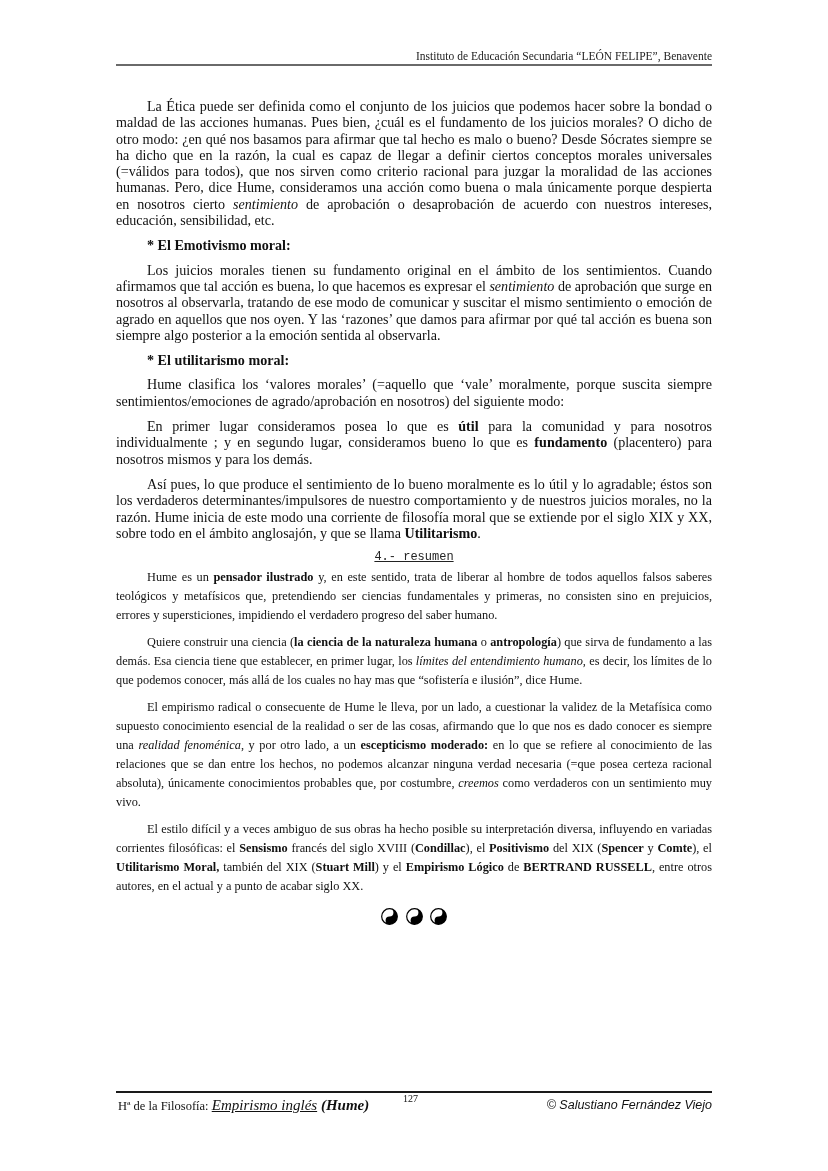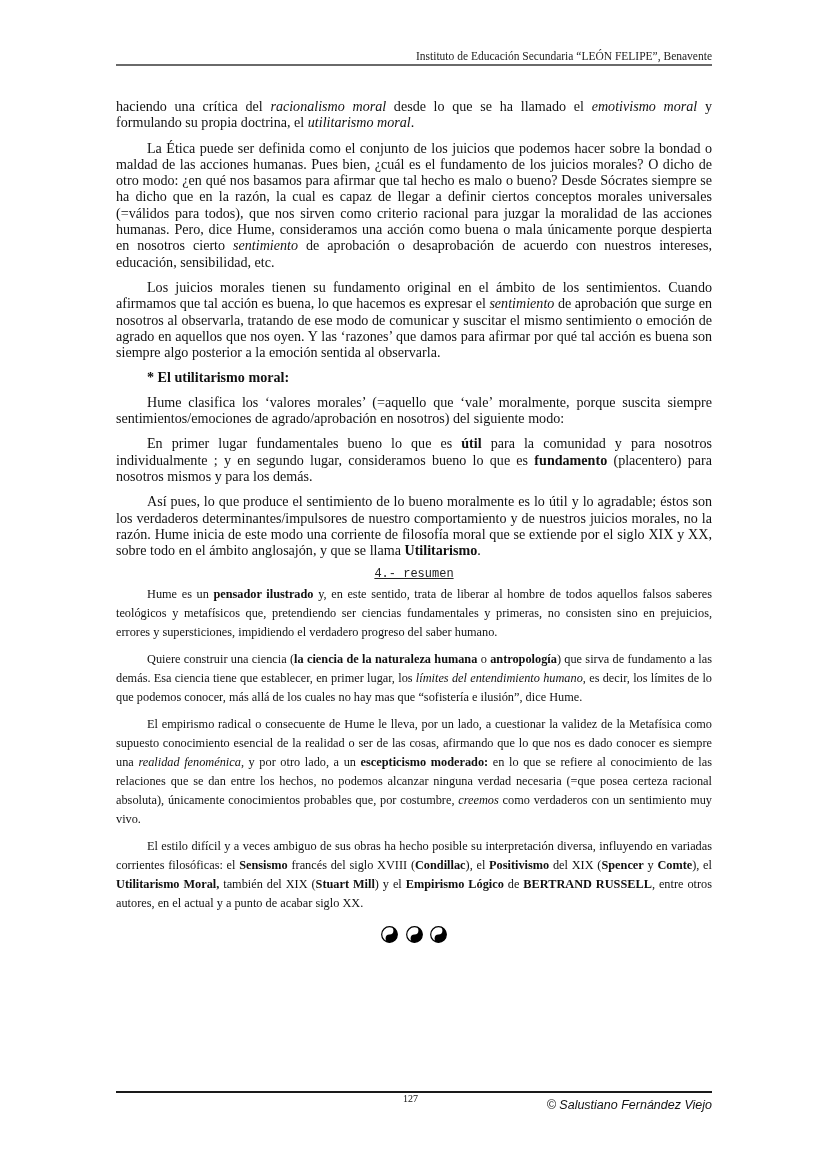--- a/index.html
+++ b/index.html
@@ -33,29 +33,29 @@
 </head>
 <body>
 
 <div class="page">
 
   <div class="header-text">Instituto de Educación Secundaria “LEÓN FELIPE”, Benavente</div>
   <div class="header-rule"></div>
 
   <div class="body">
 
-    <p class="p"><span>haciendo una crítica del </span><i>racionalismo moral</i><span> desde lo que se ha llamado el </span><i>emotivismo moral</i><span> y formulando su propia doctrina, el </span><i>utilitarismo moral</i><span>.</span></p>
 
     <p class="p ind"><span>La Ética puede ser definida como el conjunto de los juicios que podemos hacer sobre la bondad o maldad de las acciones humanas. Pues bien, ¿cuál es el fundamento de los juicios morales? O dicho de otro modo: ¿en qué nos basamos para afirmar que tal hecho es malo o bueno? Desde Sócrates siempre se ha dicho que en la razón, la cual es capaz de llegar a definir ciertos conceptos morales universales (=válidos para todos), que nos sirven como criterio racional para juzgar la moralidad de las acciones humanas. Pero, dice Hume, consideramos una acción como buena o mala únicamente porque despierta en nosotros cierto </span><i>sentimiento</i><span> de aprobación o desaprobación de acuerdo con nuestros intereses, educación, sensibilidad, etc.</span></p>
 
+    <div class="h">* El Emotivismo moral:</div>
     <p class="p ind"><span>Los juicios morales tienen su fundamento original en el ámbito de los sentimientos. Cuando afirmamos que tal acción es buena, lo que hacemos es expresar el </span><i>sentimiento</i><span> de aprobación que surge en nosotros al observarla, tratando de ese modo de comunicar y suscitar el mismo sentimiento o emoción de agrado en aquellos que nos oyen. Y las ‘razones’ que damos para afirmar por qué tal acción es buena son siempre algo posterior a la emoción sentida al observarla.</span></p>
 
     <div class="h">* El utilitarismo moral:</div>
     <p class="p ind">Hume clasifica los ‘valores morales’ (=aquello que ‘vale’ moralmente, porque suscita siempre sentimientos/emociones de agrado/aprobación en nosotros) del siguiente modo:</p>
-    <p class="p ind"><span>En primer lugar fundamentales bueno lo que es </span><b>útil</b><span> para la comunidad y para nosotros individualmente ; y en segundo lugar, consideramos bueno lo que es </span><b>fundamento</b><span> (placentero) para nosotros mismos y para los demás.</span></p>
+    <p class="p ind"><span>En primer lugar consideramos posea lo que es </span><b>útil</b><span> para la comunidad y para nosotros individualmente ; y en segundo lugar, consideramos bueno lo que es </span><b>fundamento</b><span> (placentero) para nosotros mismos y para los demás.</span></p>
     <p class="p ind"><span>Así pues, lo que produce el sentimiento de lo bueno moralmente es lo útil y lo agradable; éstos son los verdaderos determinantes/impulsores de nuestro comportamiento y de nuestros juicios morales, no la razón. Hume inicia de este modo una corriente de filosofía moral que se extiende por el siglo XIX y XX, sobre todo en el ámbito anglosajón, y que se llama </span><b>Utilitarismo</b><span>.</span></p>
 
     <div class="summary-title">4.- resumen</div>
 
     <p class="sp"><span>Hume es un </span><b>pensador ilustrado</b><span> y, en este sentido, trata de liberar al hombre de todos aquellos falsos saberes teológicos y metafísicos que, pretendiendo ser ciencias fundamentales y primeras, no consisten sino en prejuicios, errores y supersticiones, impidiendo el verdadero progreso del saber humano.</span></p>
 
     <p class="sp"><span>Quiere construir una ciencia (</span><b>la ciencia de la naturaleza humana</b><span> o </span><b>antropología</b><span>) que sirva de fundamento a las demás. Esa ciencia tiene que establecer, en primer lugar, los </span><i>límites del entendimiento humano</i><span>, es decir, los límites de lo que podemos conocer, más allá de los cuales no hay mas que “sofistería e ilusión”, dice Hume.</span></p>
 
     <p class="sp"><span>El empirismo radical o consecuente de Hume le lleva, por un lado, a cuestionar la validez de la Metafísica como supuesto conocimiento esencial de la realidad o ser de las cosas, afirmando que lo que nos es dado conocer es siempre una </span><i>realidad fenoménica</i><span>, y por otro lado, a un </span><b>escepticismo moderado:</b><span> en lo que se refiere al conocimiento de las relaciones que se dan entre los hechos, no podemos alcanzar ninguna verdad necesaria (=que posea certeza racional absoluta), únicamente conocimientos probables que, por costumbre, </span><i>creemos</i><span> como verdaderos con un sentimiento muy vivo.</span></p>
 
@@ -77,16 +77,17 @@
       <svg class="yy" viewBox="0 0 20 20">
           <circle cx="10" cy="10" r="9.2" fill="#fff" stroke="#000" stroke-width="1.4"></circle>
           <path d="M10 0.8 A9.2 9.2 0 0 1 10 19.2 A4.6 4.6 0 0 1 10 10 A4.6 4.6 0 0 0 10 0.8 Z" fill="#000"></path>
           <circle cx="10" cy="5.4" r="1.5" fill="#fff"></circle>
           <circle cx="10" cy="14.6" r="1.5" fill="#000"></circle>
         </svg>
     </div>
   </div>
 
   <div class="footer-rule"></div>
+  <div class="footer-left"><span>Hª de la Filosofía: </span><span class="course">Empirismo inglés</span><span class="author"> (Hume)</span></div>
   <div class="footer-page">127</div>
   <div class="footer-right">© Salustiano Fernández Viejo</div>
 
 </div>
 
 </body></html>

